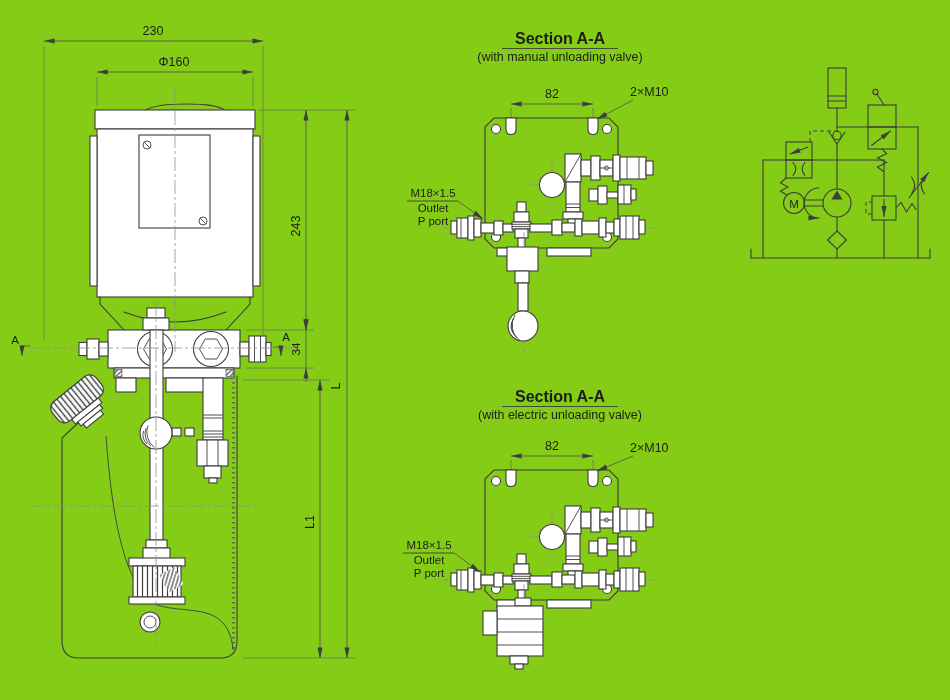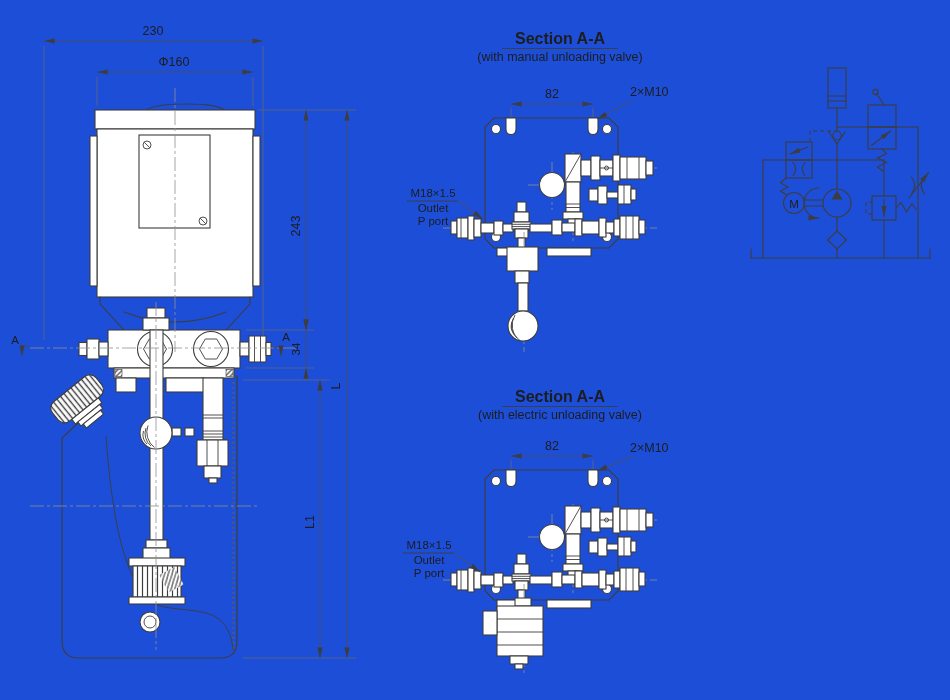--- a/index.html
+++ b/index.html
@@ -1,16 +1,16 @@
 <!DOCTYPE html>
 <html><head>
 <meta charset="utf-8">
 <style>
   html,body{margin:0;padding:0;background:#ffffff;}
-  .stage{position:relative;width:950px;height:700px;background:#1d4ed8;overflow:hidden;
+  .stage{position:relative;width:950px;height:700px;background:#84cc16;overflow:hidden;
          font-family:"Liberation Sans", sans-serif;}
   svg text{font-family:"Liberation Sans", sans-serif; fill:#1d1d1d;}
   .ln  {stroke:#3d3d3d;stroke-width:1.1;fill:none;stroke-linecap:round;}
   .lnw {stroke:#3d3d3d;stroke-width:1.1;fill:#ffffff;}
   .lnt {stroke:#3d3d3d;stroke-width:0.9;fill:none;}
   .dim {stroke:#4f4f4f;stroke-width:0.8;fill:none;}
   .ext {stroke:#6a6a6a;stroke-width:0.7;fill:none;}
   .cl  {stroke:#8f8f8f;stroke-width:0.8;fill:none;stroke-dasharray:14 3 3 3;}
   .dash{stroke:#3d3d3d;stroke-width:1;fill:none;stroke-dasharray:4 3;}
   .tick{stroke:#5a5a5a;stroke-width:2.6;fill:none;stroke-dasharray:1.5 3.5;}

